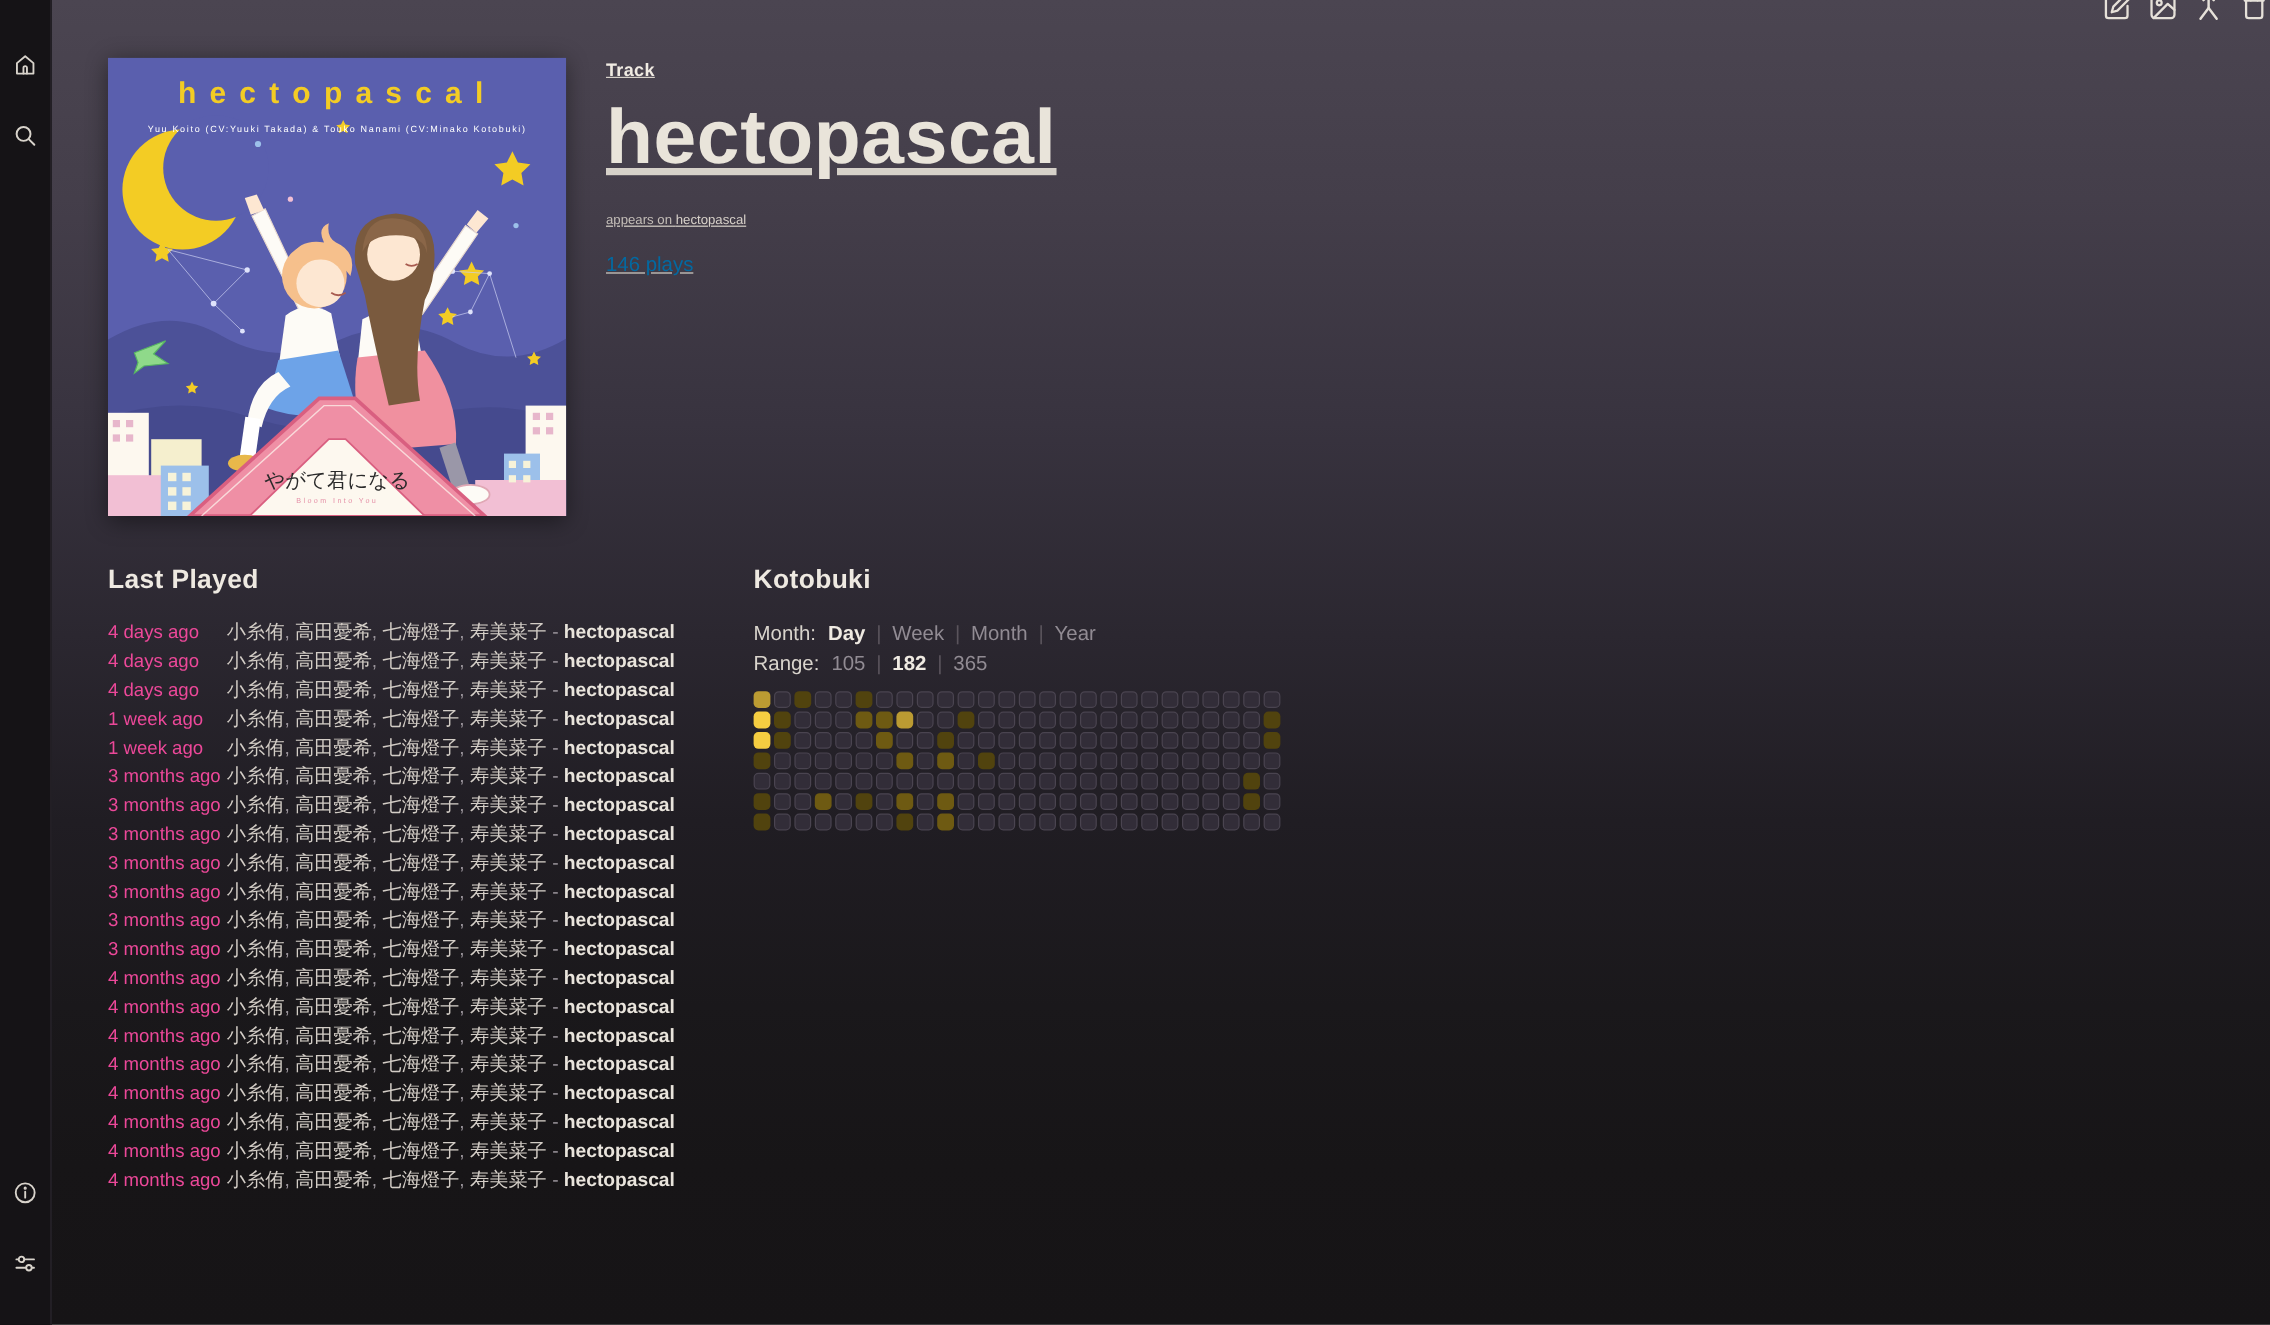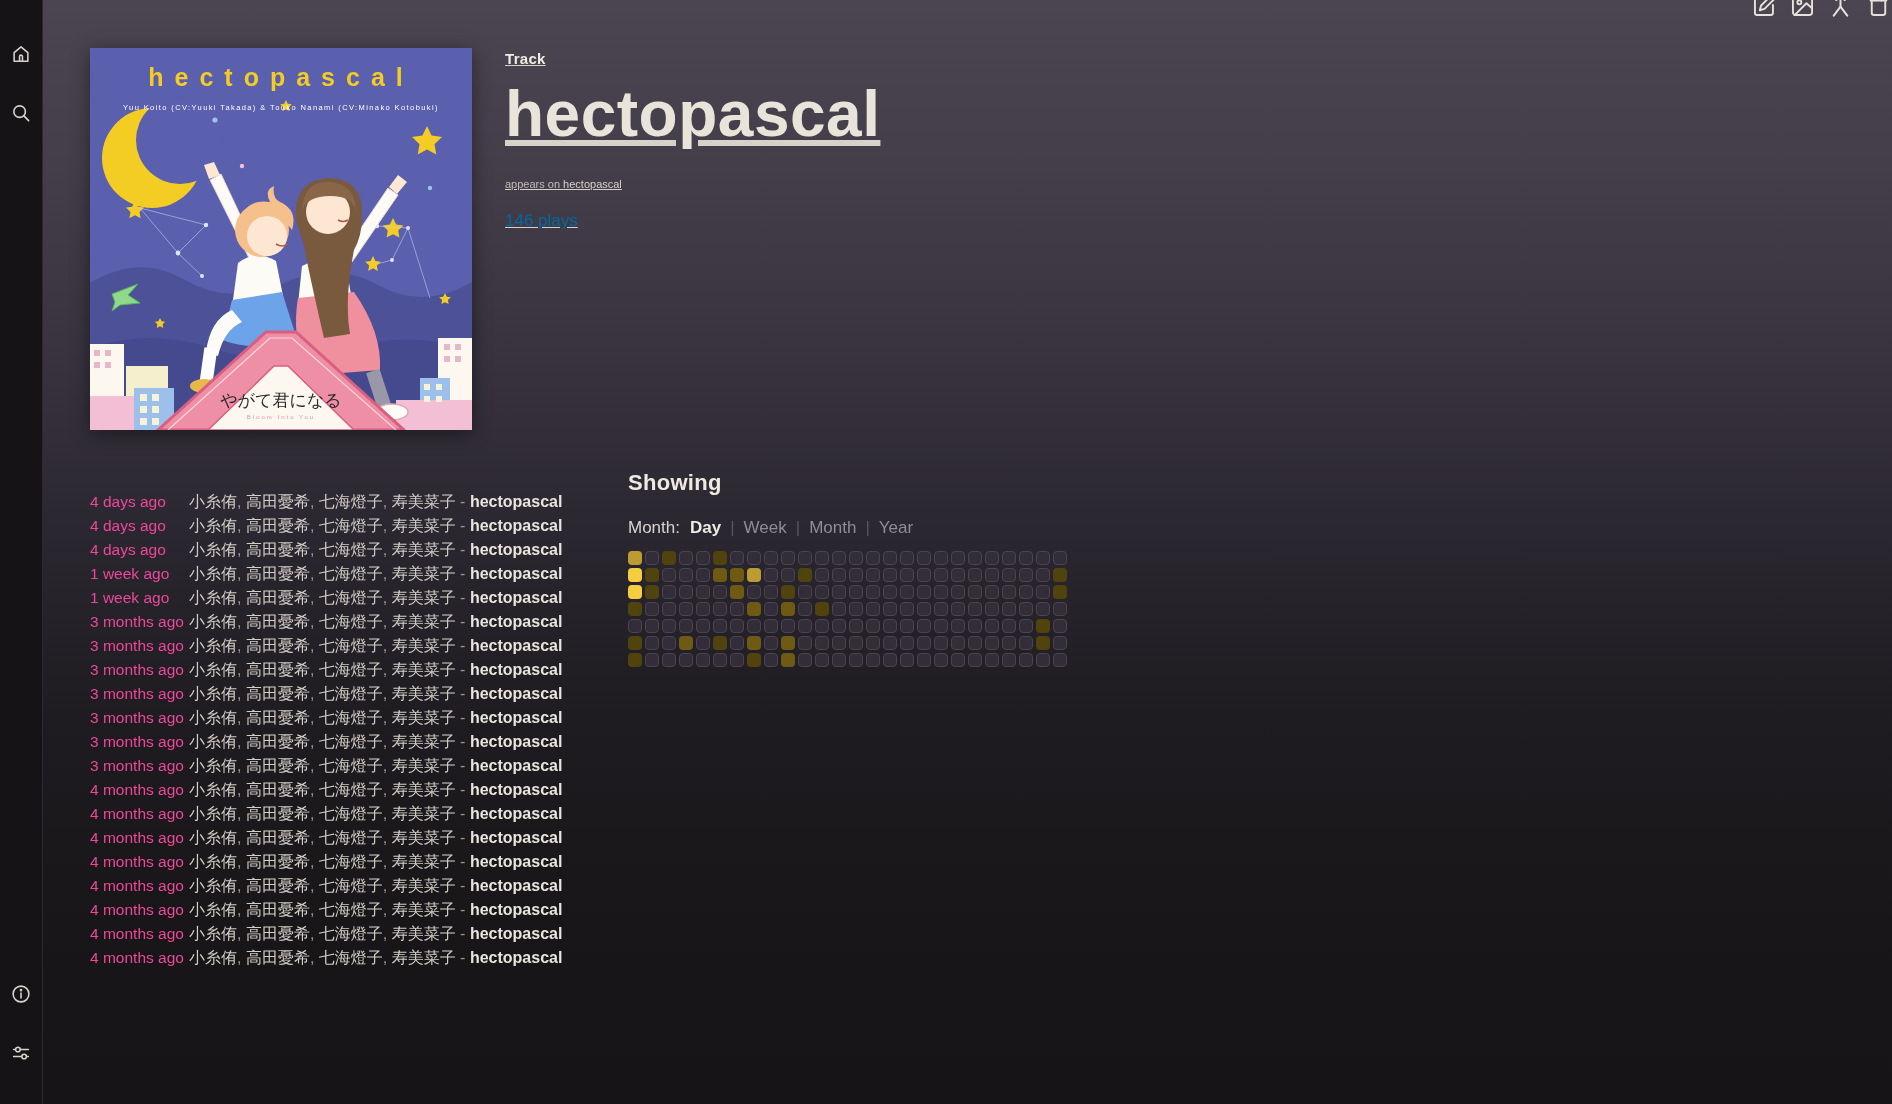--- a/index.html
+++ b/index.html
@@ -268,20 +268,21 @@
           <path d="M9.5 7.5 V5.8 a1.3 1.3 0 0 1 1.3 -1.3 h2.4 a1.3 1.3 0 0 1 1.3 1.3 V7.5"></path>
         </svg>
       </span>
     </div>
   </div>
 
 
   <div class="columns">
 
     <section class="col-left">
+      <h2 class="section-title">Last Played</h2>
       <div class="lp-list" id="lp-list">
           <div class="lp-row"><span class="lp-time">4 days ago</span><span class="lp-artist">小糸侑</span><span class="lp-sep">, </span><span class="lp-artist">高田憂希</span><span class="lp-sep">, </span><span class="lp-artist">七海燈子</span><span class="lp-sep">, </span><span class="lp-artist">寿美菜子</span><span class="lp-sep"> - </span><span class="lp-track">hectopascal</span></div>
           <div class="lp-row"><span class="lp-time">4 days ago</span><span class="lp-artist">小糸侑</span><span class="lp-sep">, </span><span class="lp-artist">高田憂希</span><span class="lp-sep">, </span><span class="lp-artist">七海燈子</span><span class="lp-sep">, </span><span class="lp-artist">寿美菜子</span><span class="lp-sep"> - </span><span class="lp-track">hectopascal</span></div>
           <div class="lp-row"><span class="lp-time">4 days ago</span><span class="lp-artist">小糸侑</span><span class="lp-sep">, </span><span class="lp-artist">高田憂希</span><span class="lp-sep">, </span><span class="lp-artist">七海燈子</span><span class="lp-sep">, </span><span class="lp-artist">寿美菜子</span><span class="lp-sep"> - </span><span class="lp-track">hectopascal</span></div>
           <div class="lp-row"><span class="lp-time">1 week ago</span><span class="lp-artist">小糸侑</span><span class="lp-sep">, </span><span class="lp-artist">高田憂希</span><span class="lp-sep">, </span><span class="lp-artist">七海燈子</span><span class="lp-sep">, </span><span class="lp-artist">寿美菜子</span><span class="lp-sep"> - </span><span class="lp-track">hectopascal</span></div>
           <div class="lp-row"><span class="lp-time">1 week ago</span><span class="lp-artist">小糸侑</span><span class="lp-sep">, </span><span class="lp-artist">高田憂希</span><span class="lp-sep">, </span><span class="lp-artist">七海燈子</span><span class="lp-sep">, </span><span class="lp-artist">寿美菜子</span><span class="lp-sep"> - </span><span class="lp-track">hectopascal</span></div>
           <div class="lp-row"><span class="lp-time">3 months ago</span><span class="lp-artist">小糸侑</span><span class="lp-sep">, </span><span class="lp-artist">高田憂希</span><span class="lp-sep">, </span><span class="lp-artist">七海燈子</span><span class="lp-sep">, </span><span class="lp-artist">寿美菜子</span><span class="lp-sep"> - </span><span class="lp-track">hectopascal</span></div>
           <div class="lp-row"><span class="lp-time">3 months ago</span><span class="lp-artist">小糸侑</span><span class="lp-sep">, </span><span class="lp-artist">高田憂希</span><span class="lp-sep">, </span><span class="lp-artist">七海燈子</span><span class="lp-sep">, </span><span class="lp-artist">寿美菜子</span><span class="lp-sep"> - </span><span class="lp-track">hectopascal</span></div>
           <div class="lp-row"><span class="lp-time">3 months ago</span><span class="lp-artist">小糸侑</span><span class="lp-sep">, </span><span class="lp-artist">高田憂希</span><span class="lp-sep">, </span><span class="lp-artist">七海燈子</span><span class="lp-sep">, </span><span class="lp-artist">寿美菜子</span><span class="lp-sep"> - </span><span class="lp-track">hectopascal</span></div>
           <div class="lp-row"><span class="lp-time">3 months ago</span><span class="lp-artist">小糸侑</span><span class="lp-sep">, </span><span class="lp-artist">高田憂希</span><span class="lp-sep">, </span><span class="lp-artist">七海燈子</span><span class="lp-sep">, </span><span class="lp-artist">寿美菜子</span><span class="lp-sep"> - </span><span class="lp-track">hectopascal</span></div>
@@ -293,23 +294,26 @@
           <div class="lp-row"><span class="lp-time">4 months ago</span><span class="lp-artist">小糸侑</span><span class="lp-sep">, </span><span class="lp-artist">高田憂希</span><span class="lp-sep">, </span><span class="lp-artist">七海燈子</span><span class="lp-sep">, </span><span class="lp-artist">寿美菜子</span><span class="lp-sep"> - </span><span class="lp-track">hectopascal</span></div>
           <div class="lp-row"><span class="lp-time">4 months ago</span><span class="lp-artist">小糸侑</span><span class="lp-sep">, </span><span class="lp-artist">高田憂希</span><span class="lp-sep">, </span><span class="lp-artist">七海燈子</span><span class="lp-sep">, </span><span class="lp-artist">寿美菜子</span><span class="lp-sep"> - </span><span class="lp-track">hectopascal</span></div>
           <div class="lp-row"><span class="lp-time">4 months ago</span><span class="lp-artist">小糸侑</span><span class="lp-sep">, </span><span class="lp-artist">高田憂希</span><span class="lp-sep">, </span><span class="lp-artist">七海燈子</span><span class="lp-sep">, </span><span class="lp-artist">寿美菜子</span><span class="lp-sep"> - </span><span class="lp-track">hectopascal</span></div>
           <div class="lp-row"><span class="lp-time">4 months ago</span><span class="lp-artist">小糸侑</span><span class="lp-sep">, </span><span class="lp-artist">高田憂希</span><span class="lp-sep">, </span><span class="lp-artist">七海燈子</span><span class="lp-sep">, </span><span class="lp-artist">寿美菜子</span><span class="lp-sep"> - </span><span class="lp-track">hectopascal</span></div>
           <div class="lp-row"><span class="lp-time">4 months ago</span><span class="lp-artist">小糸侑</span><span class="lp-sep">, </span><span class="lp-artist">高田憂希</span><span class="lp-sep">, </span><span class="lp-artist">七海燈子</span><span class="lp-sep">, </span><span class="lp-artist">寿美菜子</span><span class="lp-sep"> - </span><span class="lp-track">hectopascal</span></div>
           <div class="lp-row"><span class="lp-time">4 months ago</span><span class="lp-artist">小糸侑</span><span class="lp-sep">, </span><span class="lp-artist">高田憂希</span><span class="lp-sep">, </span><span class="lp-artist">七海燈子</span><span class="lp-sep">, </span><span class="lp-artist">寿美菜子</span><span class="lp-sep"> - </span><span class="lp-track">hectopascal</span></div>
         </div>
     </section>
 
     <section class="col-right">
-      <h2 class="section-title">Showing</h2>
+      <h2 class="section-title">Kotobuki</h2>
       <div class="act-ctl">
         <span class="ctl-label">Month:</span><span id="step-options"><span class="opt selected">Day</span><span class="pipe">|</span><span class="opt">Week</span><span class="pipe">|</span><span class="opt">Month</span><span class="pipe">|</span><span class="opt">Year</span></span>
+      </div>
+      <div class="act-ctl">
+        <span class="ctl-label">Range:</span><span id="range-options"><span class="opt">105</span><span class="pipe">|</span><span class="opt selected">182</span><span class="pipe">|</span><span class="opt">365</span></span>
       </div>
       <div class="heatmap" id="heatmap">
           <div class="hm-row"><span class="hm-cell filled" style="background: rgb(187, 155, 50);"></span><span class="hm-cell lv0"></span><span class="hm-cell filled" style="background: rgb(81, 67, 14);"></span><span class="hm-cell lv0"></span><span class="hm-cell lv0"></span><span class="hm-cell filled" style="background: rgb(81, 67, 14);"></span><span class="hm-cell lv0"></span><span class="hm-cell lv0"></span><span class="hm-cell lv0"></span><span class="hm-cell lv0"></span><span class="hm-cell lv0"></span><span class="hm-cell lv0"></span><span class="hm-cell lv0"></span><span class="hm-cell lv0"></span><span class="hm-cell lv0"></span><span class="hm-cell lv0"></span><span class="hm-cell lv0"></span><span class="hm-cell lv0"></span><span class="hm-cell lv0"></span><span class="hm-cell lv0"></span><span class="hm-cell lv0"></span><span class="hm-cell lv0"></span><span class="hm-cell lv0"></span><span class="hm-cell lv0"></span><span class="hm-cell lv0"></span><span class="hm-cell lv0"></span></div>
           <div class="hm-row"><span class="hm-cell filled" style="background: rgb(245, 205, 65);"></span><span class="hm-cell filled" style="background: rgb(81, 67, 14);"></span><span class="hm-cell lv0"></span><span class="hm-cell lv0"></span><span class="hm-cell lv0"></span><span class="hm-cell filled" style="background: rgb(110, 90, 18);"></span><span class="hm-cell filled" style="background: rgb(110, 90, 18);"></span><span class="hm-cell filled" style="background: rgb(187, 155, 50);"></span><span class="hm-cell lv0"></span><span class="hm-cell lv0"></span><span class="hm-cell filled" style="background: rgb(81, 67, 14);"></span><span class="hm-cell lv0"></span><span class="hm-cell lv0"></span><span class="hm-cell lv0"></span><span class="hm-cell lv0"></span><span class="hm-cell lv0"></span><span class="hm-cell lv0"></span><span class="hm-cell lv0"></span><span class="hm-cell lv0"></span><span class="hm-cell lv0"></span><span class="hm-cell lv0"></span><span class="hm-cell lv0"></span><span class="hm-cell lv0"></span><span class="hm-cell lv0"></span><span class="hm-cell lv0"></span><span class="hm-cell filled" style="background: rgb(81, 67, 14);"></span></div>
           <div class="hm-row"><span class="hm-cell filled" style="background: rgb(245, 205, 65);"></span><span class="hm-cell filled" style="background: rgb(81, 67, 14);"></span><span class="hm-cell lv0"></span><span class="hm-cell lv0"></span><span class="hm-cell lv0"></span><span class="hm-cell lv0"></span><span class="hm-cell filled" style="background: rgb(110, 90, 18);"></span><span class="hm-cell lv0"></span><span class="hm-cell lv0"></span><span class="hm-cell filled" style="background: rgb(81, 67, 14);"></span><span class="hm-cell lv0"></span><span class="hm-cell lv0"></span><span class="hm-cell lv0"></span><span class="hm-cell lv0"></span><span class="hm-cell lv0"></span><span class="hm-cell lv0"></span><span class="hm-cell lv0"></span><span class="hm-cell lv0"></span><span class="hm-cell lv0"></span><span class="hm-cell lv0"></span><span class="hm-cell lv0"></span><span class="hm-cell lv0"></span><span class="hm-cell lv0"></span><span class="hm-cell lv0"></span><span class="hm-cell lv0"></span><span class="hm-cell filled" style="background: rgb(81, 67, 14);"></span></div>
           <div class="hm-row"><span class="hm-cell filled" style="background: rgb(81, 67, 14);"></span><span class="hm-cell lv0"></span><span class="hm-cell lv0"></span><span class="hm-cell lv0"></span><span class="hm-cell lv0"></span><span class="hm-cell lv0"></span><span class="hm-cell lv0"></span><span class="hm-cell filled" style="background: rgb(110, 90, 18);"></span><span class="hm-cell lv0"></span><span class="hm-cell filled" style="background: rgb(110, 90, 18);"></span><span class="hm-cell lv0"></span><span class="hm-cell filled" style="background: rgb(81, 67, 14);"></span><span class="hm-cell lv0"></span><span class="hm-cell lv0"></span><span class="hm-cell lv0"></span><span class="hm-cell lv0"></span><span class="hm-cell lv0"></span><span class="hm-cell lv0"></span><span class="hm-cell lv0"></span><span class="hm-cell lv0"></span><span class="hm-cell lv0"></span><span class="hm-cell lv0"></span><span class="hm-cell lv0"></span><span class="hm-cell lv0"></span><span class="hm-cell lv0"></span><span class="hm-cell lv0"></span></div>
           <div class="hm-row"><span class="hm-cell lv0"></span><span class="hm-cell lv0"></span><span class="hm-cell lv0"></span><span class="hm-cell lv0"></span><span class="hm-cell lv0"></span><span class="hm-cell lv0"></span><span class="hm-cell lv0"></span><span class="hm-cell lv0"></span><span class="hm-cell lv0"></span><span class="hm-cell lv0"></span><span class="hm-cell lv0"></span><span class="hm-cell lv0"></span><span class="hm-cell lv0"></span><span class="hm-cell lv0"></span><span class="hm-cell lv0"></span><span class="hm-cell lv0"></span><span class="hm-cell lv0"></span><span class="hm-cell lv0"></span><span class="hm-cell lv0"></span><span class="hm-cell lv0"></span><span class="hm-cell lv0"></span><span class="hm-cell lv0"></span><span class="hm-cell lv0"></span><span class="hm-cell lv0"></span><span class="hm-cell filled" style="background: rgb(81, 67, 14);"></span><span class="hm-cell lv0"></span></div>
           <div class="hm-row"><span class="hm-cell filled" style="background: rgb(81, 67, 14);"></span><span class="hm-cell lv0"></span><span class="hm-cell lv0"></span><span class="hm-cell filled" style="background: rgb(110, 90, 18);"></span><span class="hm-cell lv0"></span><span class="hm-cell filled" style="background: rgb(81, 67, 14);"></span><span class="hm-cell lv0"></span><span class="hm-cell filled" style="background: rgb(110, 90, 18);"></span><span class="hm-cell lv0"></span><span class="hm-cell filled" style="background: rgb(110, 90, 18);"></span><span class="hm-cell lv0"></span><span class="hm-cell lv0"></span><span class="hm-cell lv0"></span><span class="hm-cell lv0"></span><span class="hm-cell lv0"></span><span class="hm-cell lv0"></span><span class="hm-cell lv0"></span><span class="hm-cell lv0"></span><span class="hm-cell lv0"></span><span class="hm-cell lv0"></span><span class="hm-cell lv0"></span><span class="hm-cell lv0"></span><span class="hm-cell lv0"></span><span class="hm-cell lv0"></span><span class="hm-cell filled" style="background: rgb(81, 67, 14);"></span><span class="hm-cell lv0"></span></div>
           <div class="hm-row"><span class="hm-cell filled" style="background: rgb(81, 67, 14);"></span><span class="hm-cell lv0"></span><span class="hm-cell lv0"></span><span class="hm-cell lv0"></span><span class="hm-cell lv0"></span><span class="hm-cell lv0"></span><span class="hm-cell lv0"></span><span class="hm-cell filled" style="background: rgb(81, 67, 14);"></span><span class="hm-cell lv0"></span><span class="hm-cell filled" style="background: rgb(110, 90, 18);"></span><span class="hm-cell lv0"></span><span class="hm-cell lv0"></span><span class="hm-cell lv0"></span><span class="hm-cell lv0"></span><span class="hm-cell lv0"></span><span class="hm-cell lv0"></span><span class="hm-cell lv0"></span><span class="hm-cell lv0"></span><span class="hm-cell lv0"></span><span class="hm-cell lv0"></span><span class="hm-cell lv0"></span><span class="hm-cell lv0"></span><span class="hm-cell lv0"></span><span class="hm-cell lv0"></span><span class="hm-cell lv0"></span><span class="hm-cell lv0"></span></div>
         </div>

